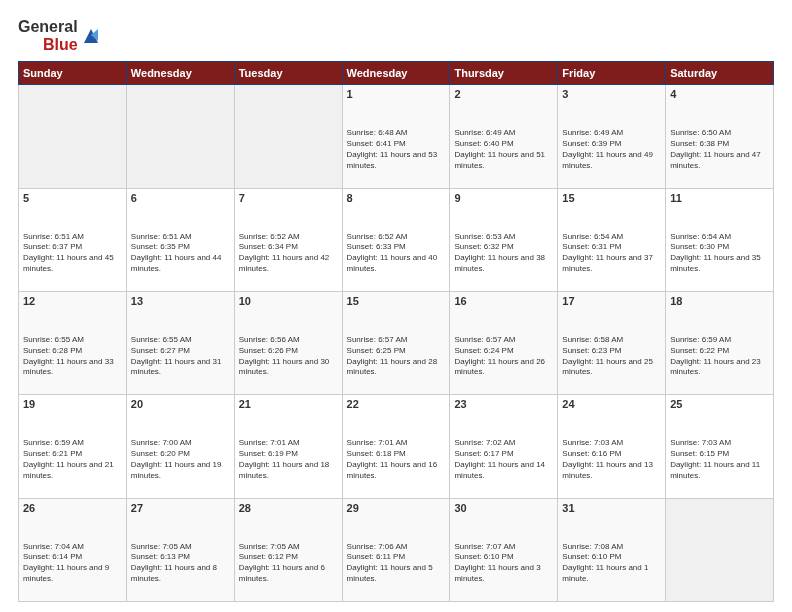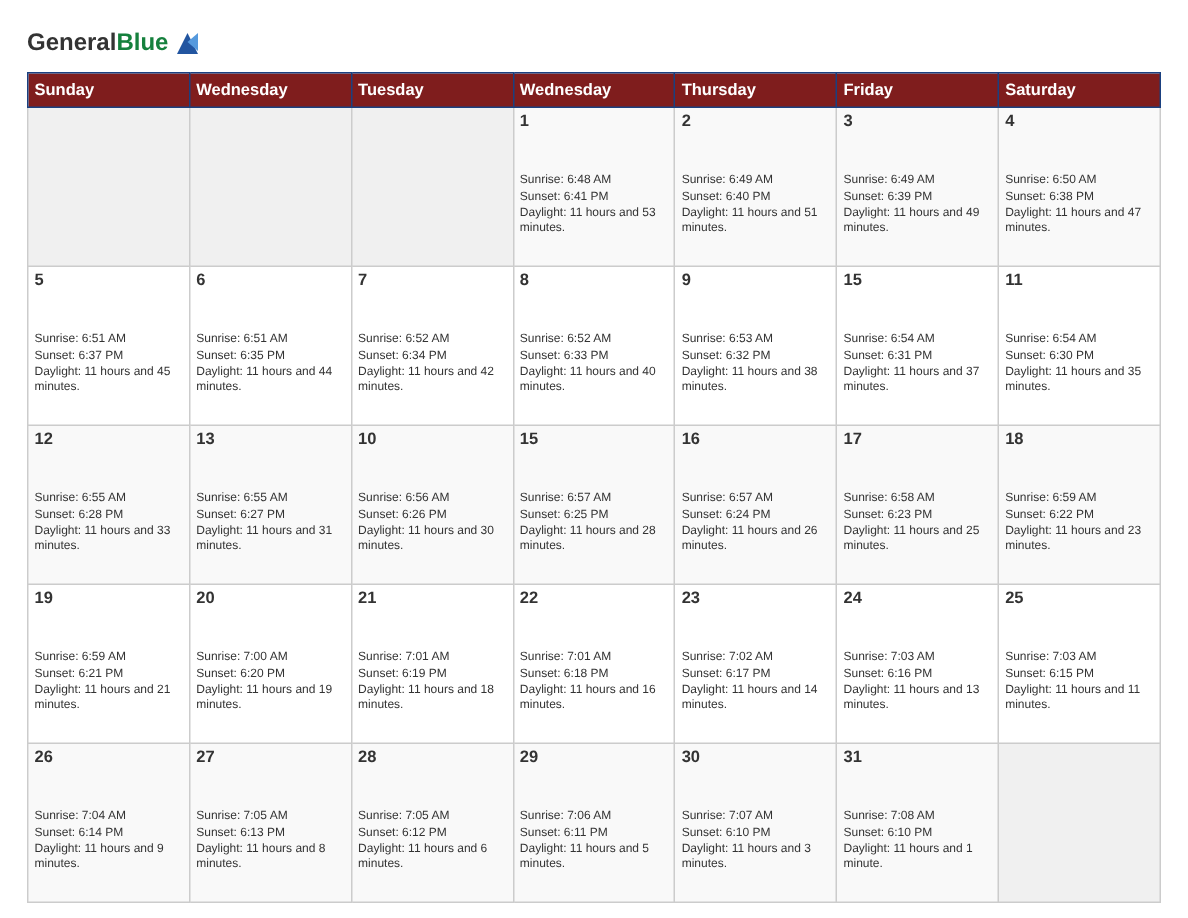--- a/index.html
+++ b/index.html
@@ -22,32 +22,33 @@
       justify-content: space-between;
       align-items: flex-start;
       margin-bottom: 8px;
     }
     .logo {
       display: flex;
       align-items: center;
     }
     .logo-text {
       display: flex;
-      flex-direction: row;
+      flex-direction: column;
       line-height: 1.1;
     }
     .logo-general {
       font-size: 16px;
       font-weight: bold;
       color: #333;
     }
     .logo-blue {
       font-size: 16px;
       font-weight: bold;
-      color: #15803d;
+      color: #b91c1c;
+      text-align: right;
     }
     .logo-icon {
       width: 22px;
       height: 22px;
       margin-left: 2px;
     }
     .title-block {
       text-align: right;
     }
     .month-title {

